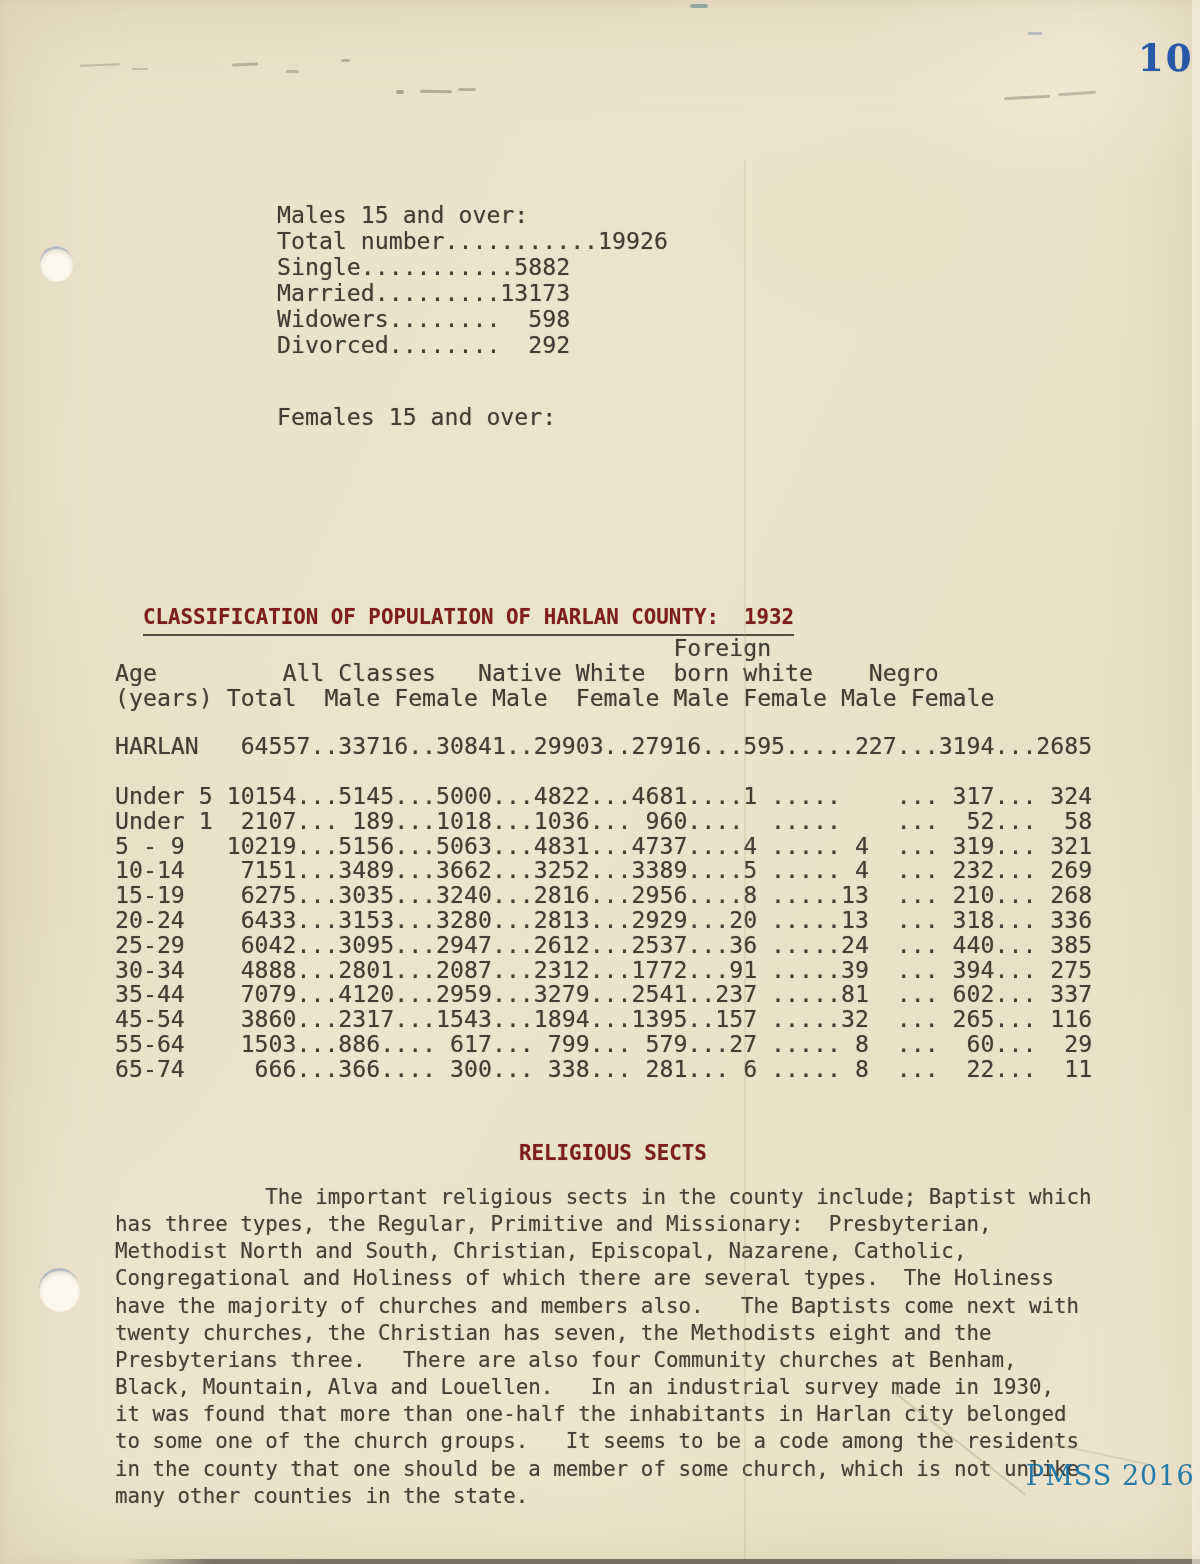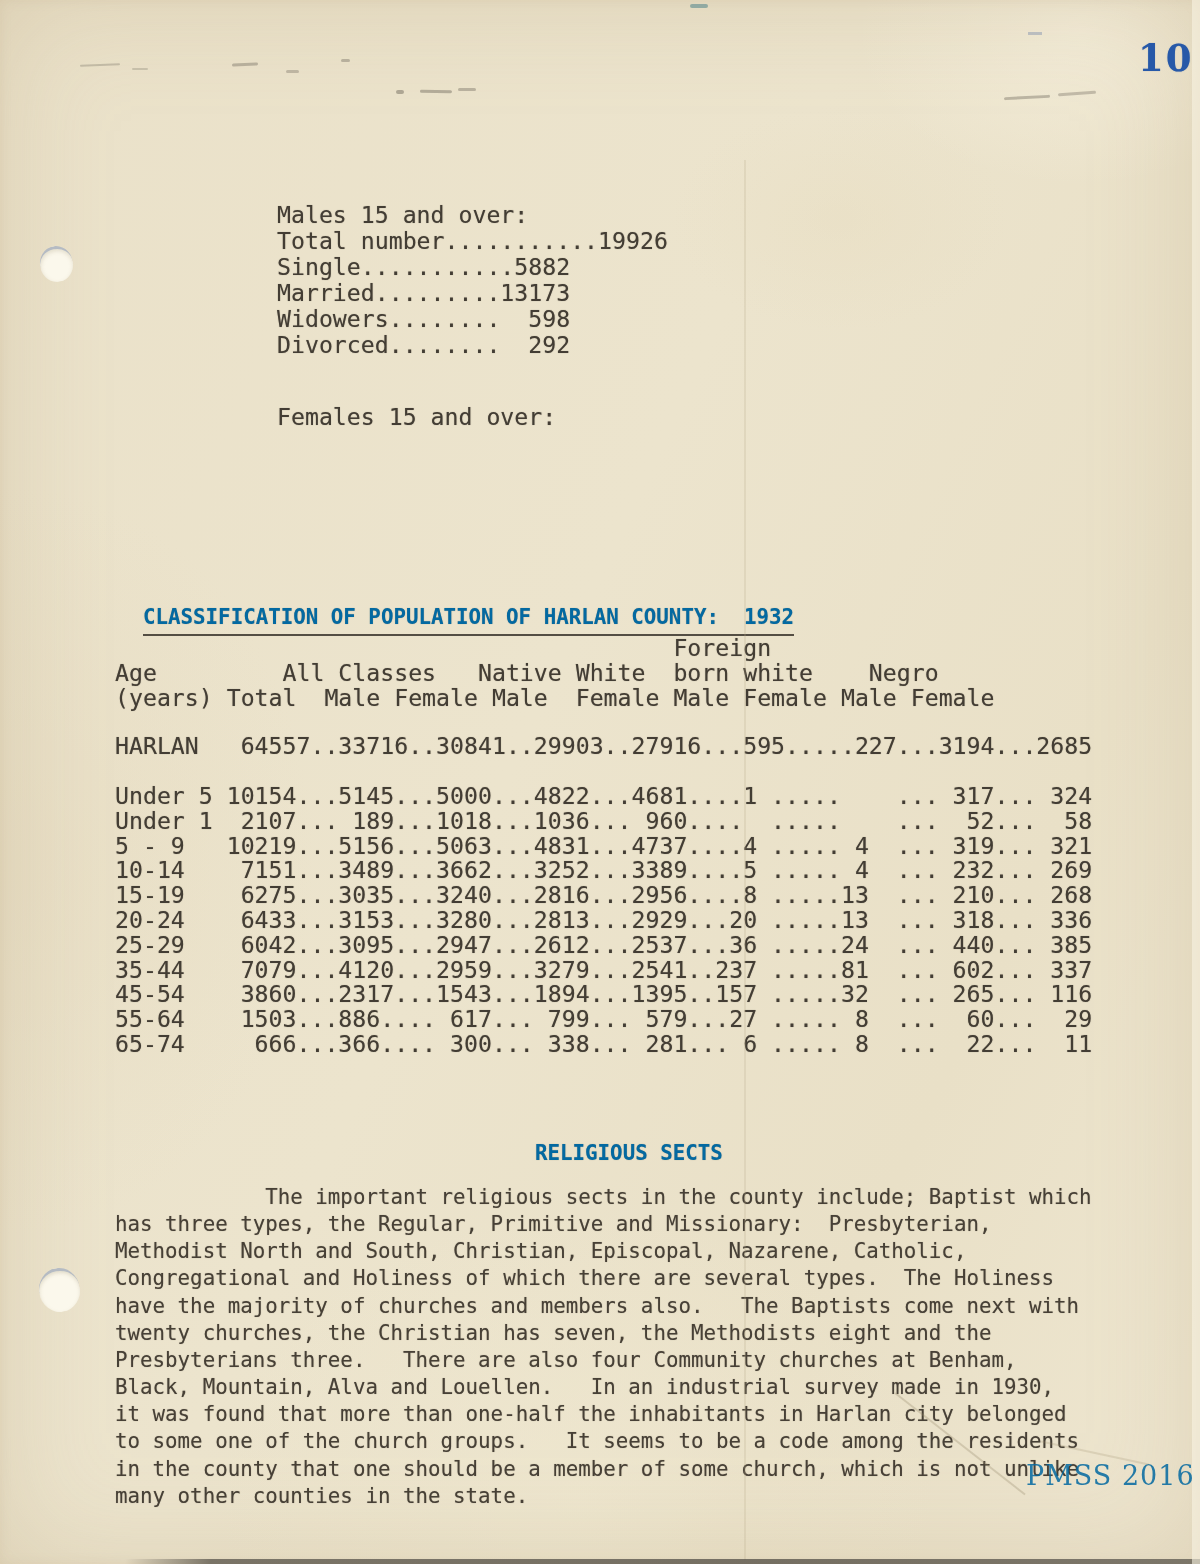--- a/index.html
+++ b/index.html
@@ -12,21 +12,21 @@
       radial-gradient(240px 160px at 70% 14%, rgba(231,220,191,.4), transparent 70%),
       linear-gradient(115deg,#eae1c9,#ece4cd 45%,#e9e0c7 75%,#eee6d0);
     box-shadow: inset 0 0 110px rgba(178,158,118,.28), inset 0 0 12px rgba(178,158,118,.16);
     font-family:"DejaVu Sans Mono", monospace;}
   .abs{position:absolute;}
   .mono-lg{font-family:"DejaVu Sans Mono",monospace;font-size:23.2px;line-height:24.8px;
     white-space:pre;color:#433d34;text-shadow:0 0 1px rgba(62,56,45,.45);}
   .stat-lh{line-height:26px;}
   .mono-md{font-family:"DejaVu Sans Mono",monospace;font-size:20.8px;line-height:27.15px;
     white-space:pre;color:#474036;text-shadow:0 0 1px rgba(62,56,45,.4);}
-  .bold-ink{font-weight:bold;color:#0369a1;}
+  .bold-ink{font-weight:bold;color:#7f1d1d;}
   .title-underline{border-bottom:2px solid rgba(58,52,43,.85);padding-bottom:3px;}
   .page-num{font-family:"DejaVu Serif",serif;font-weight:bold;font-size:37px;color:#2759a8;
     letter-spacing:2px;text-shadow:0 0 1px rgba(39,89,168,.5);}
   .watermark{font-family:"DejaVu Serif",serif;font-size:27px;color:#0369a1;opacity:.85;letter-spacing:1px;}
   .hole{border-radius:50%;background:#fbf8ec;border-top:3px solid rgba(96,114,146,.45);
     box-shadow:0 2px 4px rgba(150,135,100,.25) inset;}
   .pencil{background:#7c7668;border-radius:2px;}
   .crease{background:rgba(150,135,105,.3);}
   .seam{background:rgba(182,167,137,.22);}
 </style>
@@ -73,27 +73,28 @@
 <div class="abs mono-lg" style="left:115px;top:734px;">HARLAN   64557..33716..30841..29903..27916...595.....227...3194...2685</div>
 
 <div class="abs" style="left:115px;top:784px;">
   <div class="mono-lg">Under 5 10154...5145...5000...4822...4681....1 .....    ... 317... 324</div>
   <div class="mono-lg">Under 1  2107... 189...1018...1036... 960....  .....    ...  52...  58</div>
   <div class="mono-lg">5 - 9   10219...5156...5063...4831...4737....4 ..... 4  ... 319... 321</div>
   <div class="mono-lg">10-14    7151...3489...3662...3252...3389....5 ..... 4  ... 232... 269</div>
   <div class="mono-lg">15-19    6275...3035...3240...2816...2956....8 .....13  ... 210... 268</div>
   <div class="mono-lg">20-24    6433...3153...3280...2813...2929...20 .....13  ... 318... 336</div>
   <div class="mono-lg">25-29    6042...3095...2947...2612...2537...36 .....24  ... 440... 385</div>
+  <div class="mono-lg">30-34    4888...2801...2087...2312...1772...91 .....39  ... 394... 275</div>
   <div class="mono-lg">35-44    7079...4120...2959...3279...2541..237 .....81  ... 602... 337</div>
   <div class="mono-lg">45-54    3860...2317...1543...1894...1395..157 .....32  ... 265... 116</div>
   <div class="mono-lg">55-64    1503...886.... 617... 799... 579...27 ..... 8  ...  60...  29</div>
   <div class="mono-lg">65-74     666...366.... 300... 338... 281... 6 ..... 8  ...  22...  11</div>
 </div>
 
-<div class="abs mono-md bold-ink" style="left:519px;top:1140px;margin-left:16px;">RELIGIOUS SECTS</div>
+<div class="abs mono-md bold-ink" style="left:519px;top:1140px;">RELIGIOUS SECTS</div>
 <div class="abs mono-md" style="left:115px;top:1184px;">            The important religious sects in the county include; Baptist which
 has three types, the Regular, Primitive and Missionary:  Presbyterian,
 Methodist North and South, Christian, Episcopal, Nazarene, Catholic,
 Congregational and Holiness of which there are several types.  The Holiness
 have the majority of churches and members also.   The Baptists come next with
 twenty churches, the Christian has seven, the Methodists eight and the
 Presbyterians three.   There are also four Community churches at Benham,
 Black, Mountain, Alva and Louellen.   In an industrial survey made in 1930,
 it was found that more than one-half the inhabitants in Harlan city belonged
 to some one of the church groups.   It seems to be a code among the residents

